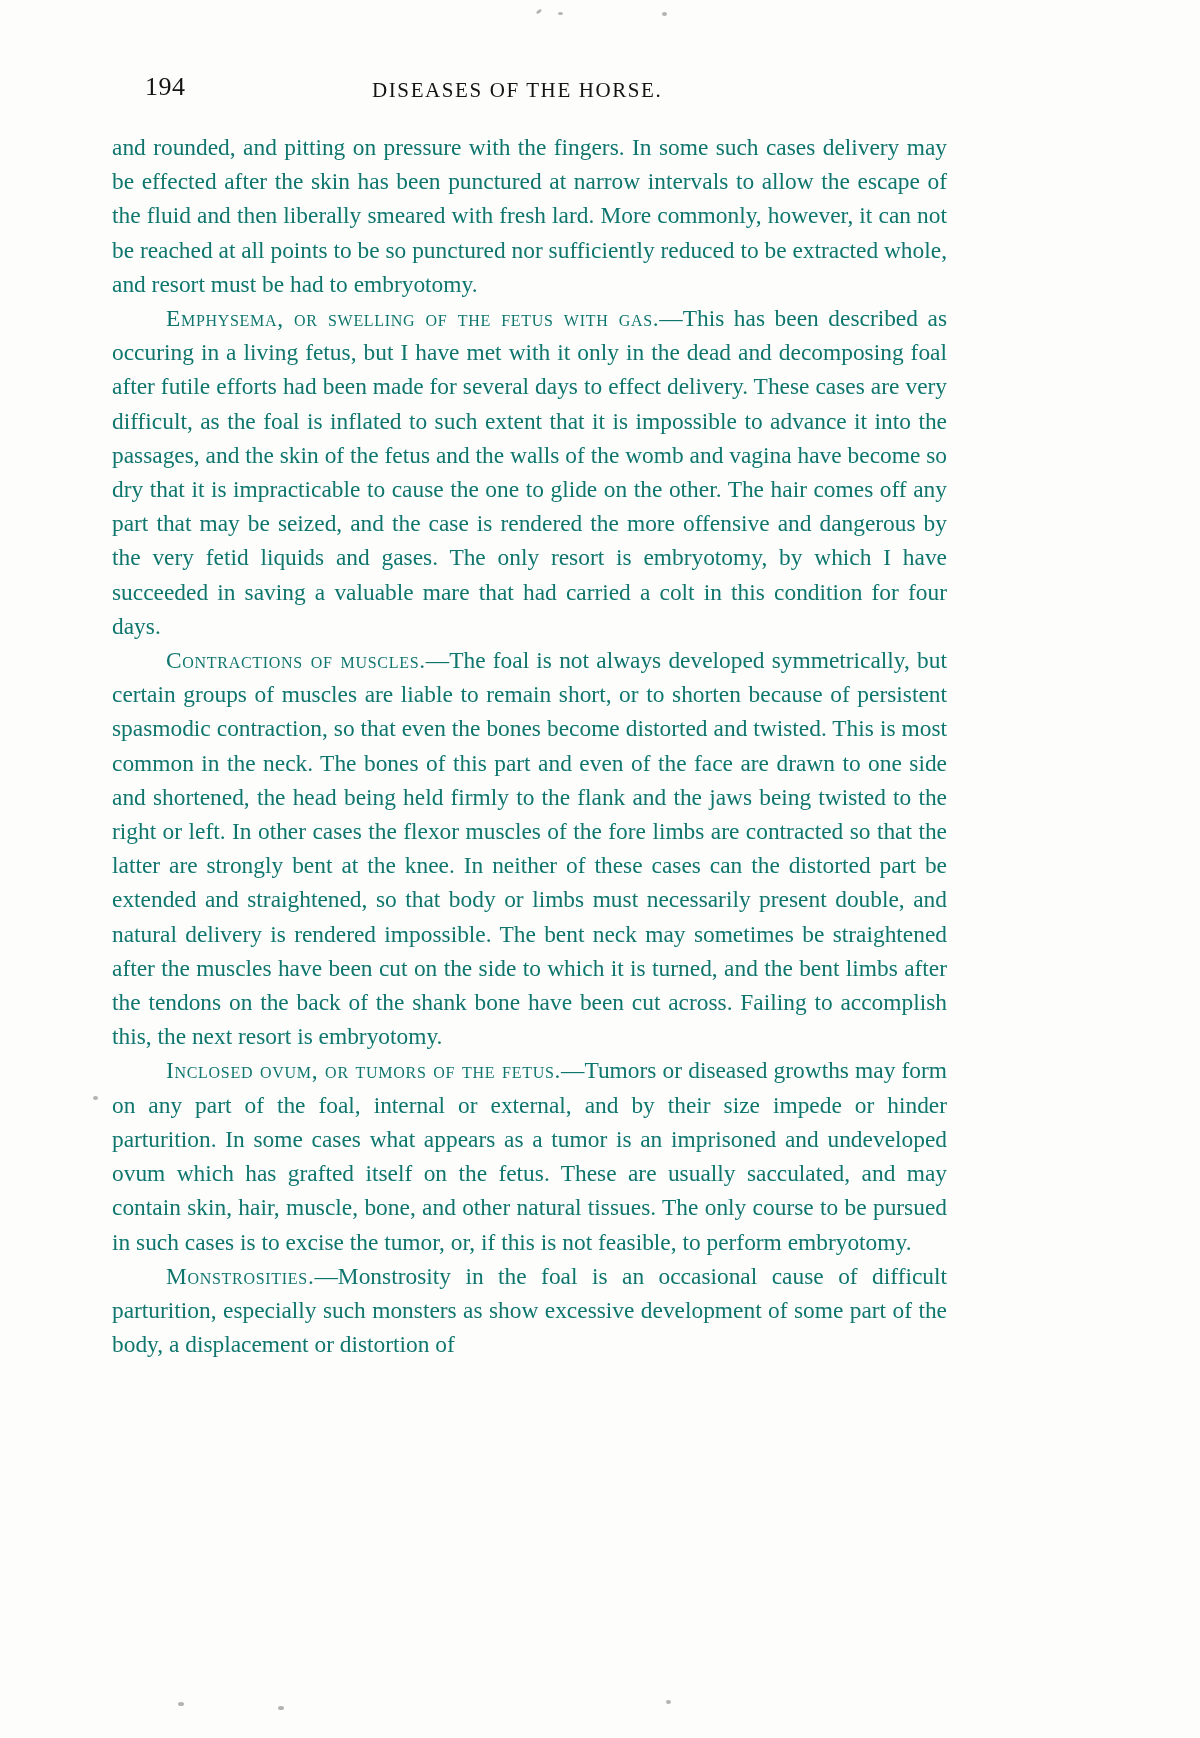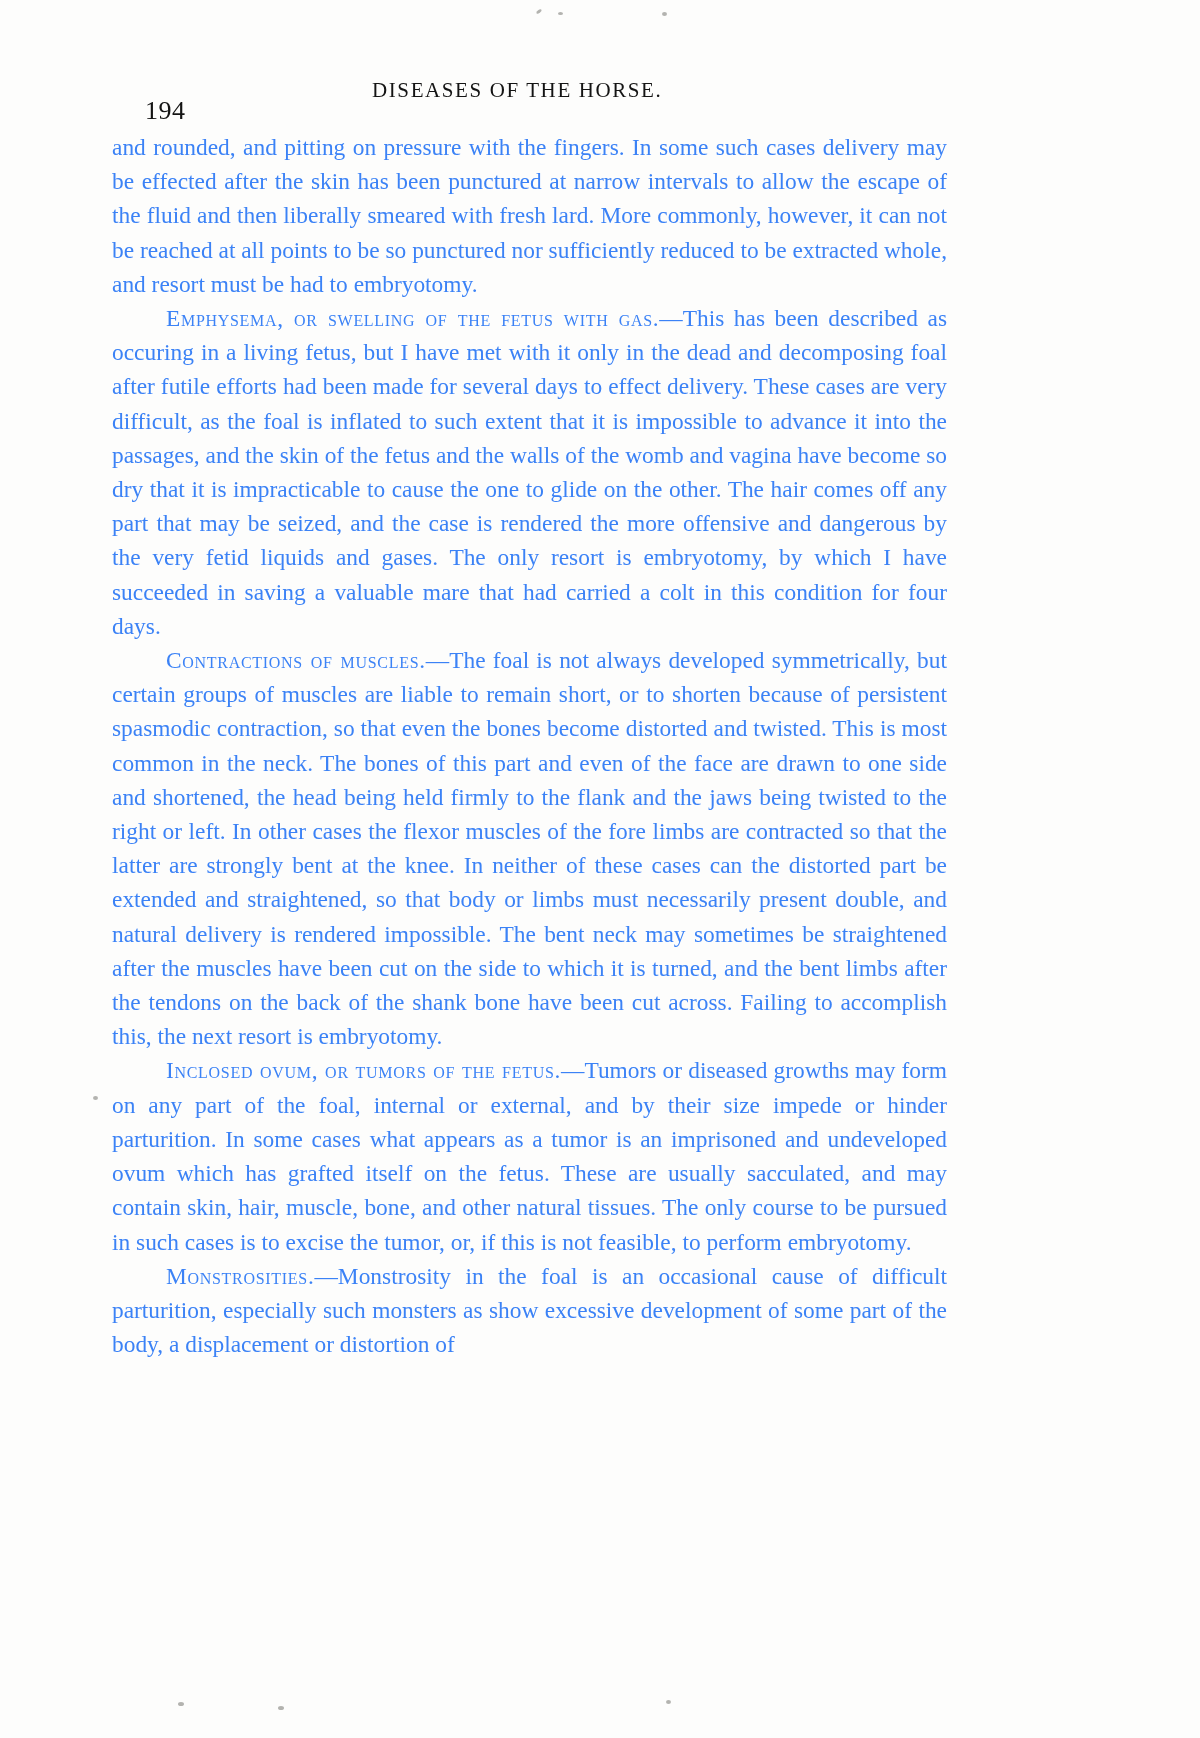--- a/index.html
+++ b/index.html
@@ -29,42 +29,41 @@
     width: 840px;
     height: 34px;
   }
   .folio {
     position: absolute;
     left: 35px;
     top: 0;
     font-size: 26px;
     letter-spacing: 0.5px;
     color: #141414;
-    margin-top: 24px;
   }
   .running-head {
     position: absolute;
     left: 262px;
     top: 6px;
     font-size: 21px;
     letter-spacing: 1.6px;
     color: #141414;
     font-variant: small-caps;
     text-transform: uppercase;
   }
   .body-text {
     position: absolute;
     left: 112px;
     top: 130px;
     width: 835px;
     font-size: 23.4px;
     line-height: 34.2px;
     text-align: justify;
     text-justify: inter-word;
-    color: #3b82f6;
+    color: #0f766e;
   }
   .body-text p {
     margin: 0;
     text-indent: 38px;
   }
   .body-text p.first {
     text-indent: 0;
   }
   .smallcaps {
     font-variant: small-caps;

